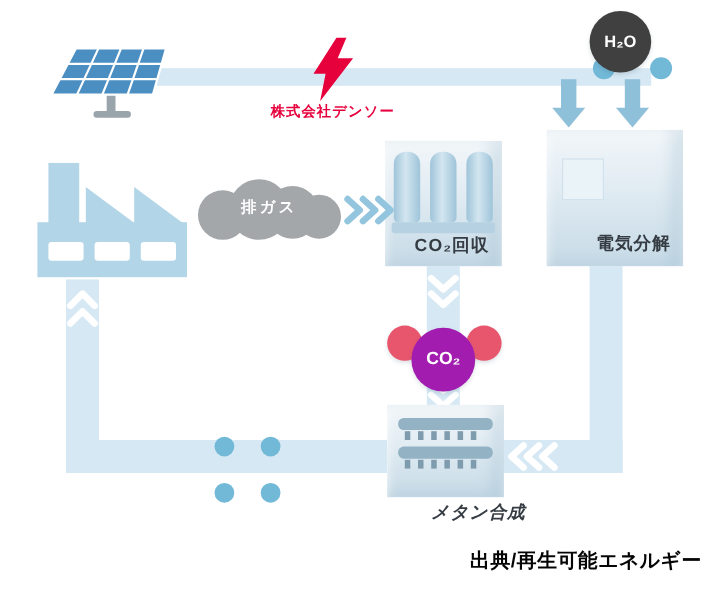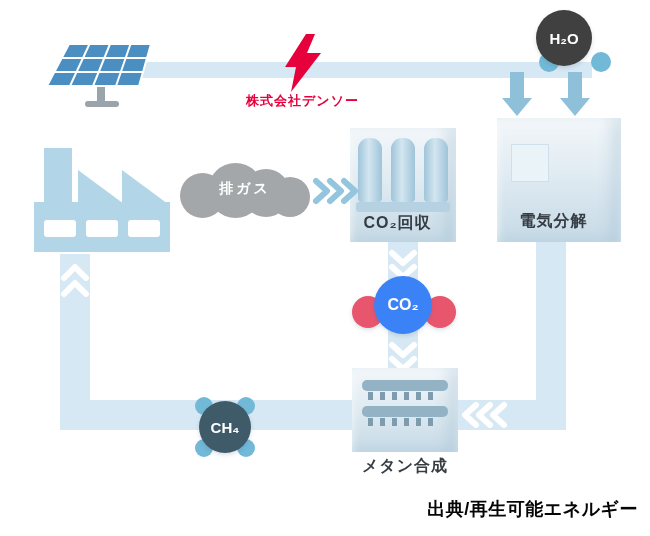--- a/index.html
+++ b/index.html
@@ -8,21 +8,21 @@
     font-family:"Liberation Sans","DejaVu Sans",sans-serif;margin:0 auto;
   }
   .abs{position:absolute;}
   .pipe{position:absolute;background:#d6e8f3;}
   .box{
     position:absolute;
     background:linear-gradient(180deg,#f3f7fa 0%,#e0ebf2 45%,#c6dae6 100%);
     box-shadow:inset -10px 0 14px rgba(140,175,198,.30), inset 0 6px 10px rgba(255,255,255,.85);
   }
   .box-label{
-    position:absolute;left:0;right:11px;text-align:center;font-weight:700;
+    position:absolute;left:0;right:11px;text-align:right;font-weight:700;
     color:#363c43;font-size:16px;letter-spacing:1px;
   }
   .mol{
     position:absolute;border-radius:50%;display:flex;align-items:center;justify-content:center;
     color:#fff;font-weight:700;box-shadow:0 2px 4px rgba(60,90,110,.18);
   }
   .mol-small{position:absolute;border-radius:50%;background:#72b9d8;}
   .arrow-stem{position:absolute;width:14px;background:#8fc0da;}
   .arrow-head{position:absolute;width:0;height:0;border-left:15px solid transparent;border-right:15px solid transparent;border-top:18px solid #8fc0da;}
   .cloud-part{position:absolute;background:#a3a7aa;border-radius:50%;}
@@ -138,39 +138,39 @@
   </svg>
   <svg class="abs" style="left:388px;top:340px;" width="30" height="34" viewBox="0 0 30 34">
     <g stroke="#ffffff" stroke-width="6" fill="none" stroke-linecap="round" stroke-linejoin="round">
       <path d="M4,5 L15,15 L26,5"></path>
       <path d="M4,19 L15,29 L26,19"></path>
     </g>
   </svg>
 
   <div class="mol" style="left:352px;top:296px;width:32px;height:32px;background:#e8566e;"></div>
   <div class="mol" style="left:424px;top:296px;width:32px;height:32px;background:#e8566e;"></div>
-  <div class="mol" style="left:374px;top:276px;width:58px;height:58px;background:#3b82f6;font-size:16px;">CO₂</div>
+  <div class="mol" style="left:374px;top:298px;width:58px;height:58px;background:#a21caf;font-size:16px;">CO₂</div>
 
   <div class="box" style="left:352px;top:368px;width:106px;height:84px;">
     <div class="mx-bar" style="left:10px;top:12px;width:86px;"></div>
     <div class="mx-fin" style="left:16px;top:24px;"></div>
       <div class="mx-fin" style="left:28px;top:24px;"></div>
     <div class="mx-fin" style="left:40px;top:24px;"></div>
       <div class="mx-fin" style="left:52px;top:24px;"></div>
     <div class="mx-fin" style="left:64px;top:24px;"></div>
       <div class="mx-fin" style="left:76px;top:24px;"></div>
     <div class="mx-bar" style="left:10px;top:38px;width:86px;"></div>
     <div class="mx-fin" style="left:16px;top:50px;"></div>
       <div class="mx-fin" style="left:28px;top:50px;"></div>
     <div class="mx-fin" style="left:40px;top:50px;"></div>
       <div class="mx-fin" style="left:52px;top:50px;"></div>
     <div class="mx-fin" style="left:64px;top:50px;"></div>
       <div class="mx-fin" style="left:76px;top:50px;"></div>
   </div>
-  <div class="box-label" style="left:332px;top:456px;width:146px;">メタン合成</div>
+  <div class="box-label" style="left:332px;top:456px;width:146px;font-style:italic;">メタン合成</div>
 
 
   <svg class="abs" style="left:460px;top:401px;" width="52" height="28" viewBox="0 0 52 28">
     <g stroke="#ffffff" stroke-width="6" fill="none" stroke-linecap="round" stroke-linejoin="round">
       <path d="M16,4 L5,14 L16,24"></path>
       <path d="M30,4 L19,14 L30,24"></path>
       <path d="M44,4 L33,14 L44,24"></path>
     </g>
   </svg>
 
@@ -178,17 +178,16 @@
     <g stroke="#ffffff" stroke-width="6" fill="none" stroke-linecap="round" stroke-linejoin="round">
       <path d="M4,16 L15,5 L26,16"></path>
       <path d="M4,32 L15,21 L26,32"></path>
     </g>
   </svg>
 
   <div class="mol-small" style="left:195px;top:397px;width:18px;height:18px;"></div>
   <div class="mol-small" style="left:237px;top:397px;width:18px;height:18px;"></div>
   <div class="mol-small" style="left:195px;top:439px;width:18px;height:18px;"></div>
   <div class="mol-small" style="left:237px;top:439px;width:18px;height:18px;"></div>
-  <div class="mol" style="left:199px;top:401px;width:52px;height:52px;background:#3f5b69;font-size:15px;">CH₄</div>
 
   <div class="source">出典/再生可能エネルギー</div>
 
 </div>
 
 </body></html>

